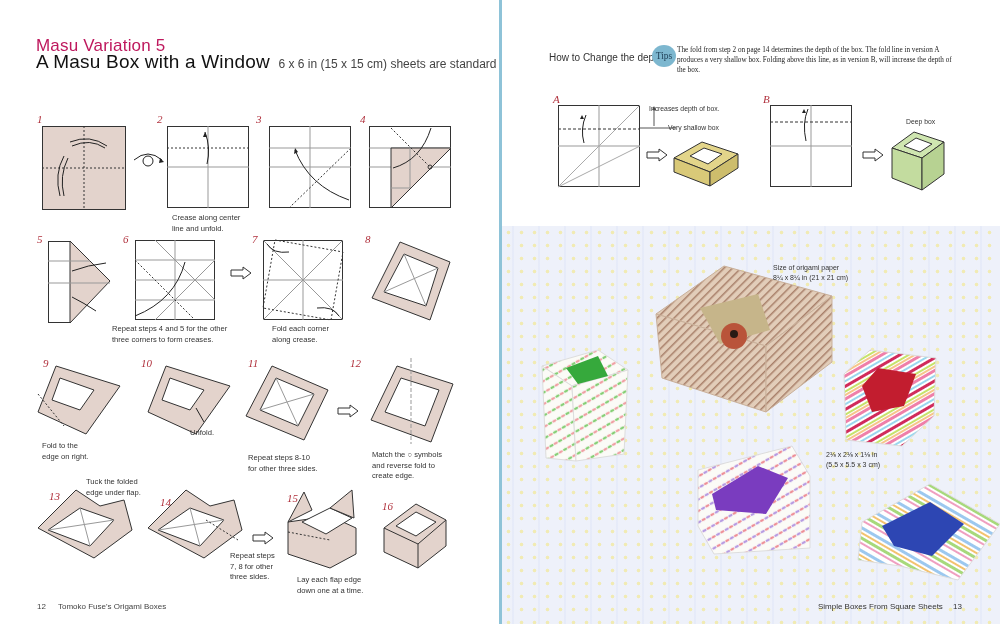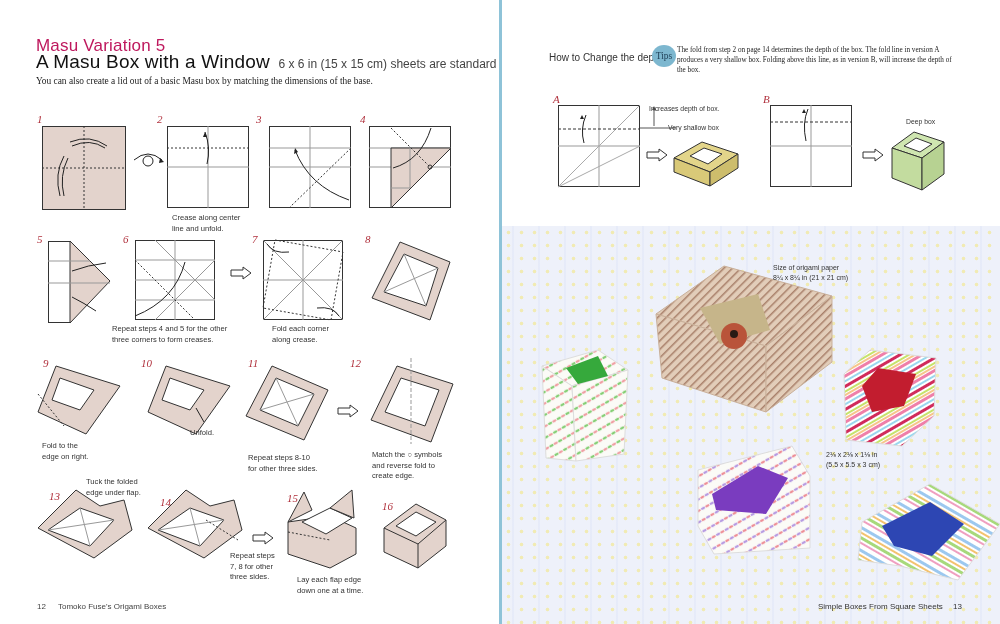--- a/index.html
+++ b/index.html
@@ -46,21 +46,20 @@
 <div class="page-left"></div>
 <div class="page-right"></div>
 <div class="gutter"></div>
 
 <div class="eyebrow">Masu Variation 5</div>
 <div class="title-row">
   <span class="title">A Masu Box with a Window</span>
   <span class="subtitle">6 x 6 in (15 x 15 cm) sheets are standard</span>
 </div>
 <div class="intro">
-  <div>You can also create a lid out of a basic Masu box by matching the dimensions of the base.</div>
 </div>
 
 <div class="step-num" style="left:37px;top:113px">1</div>
 <svg class="diag" style="left:42px;top:126px" width="84" height="84">
   <rect x="0.5" y="0.5" width="83" height="83" fill="#e3d3cc" stroke="#333" stroke-width="1"></rect>
   <line x1="42" y1="0" x2="42" y2="84" stroke="#333" stroke-dasharray="2,2"></line>
   <line x1="0" y1="42" x2="84" y2="42" stroke="#333" stroke-dasharray="2,2"></line>
   <path d="M65 20 Q48 8 28 16" fill="none" stroke="#222"></path>
     <path d="M63 22 Q48 12 30 20" fill="none" stroke="#222"></path>
   <path d="M22 30 Q12 48 18 70" fill="none" stroke="#222"></path>

